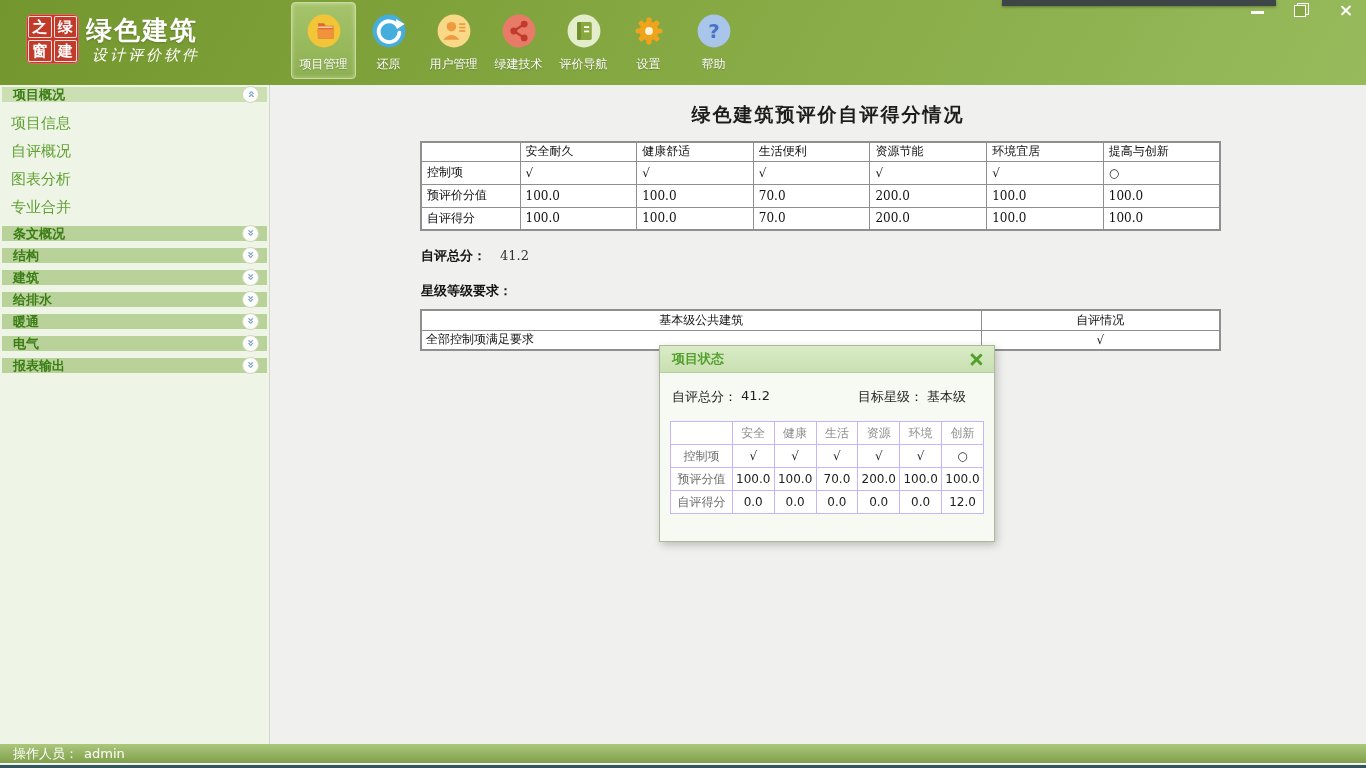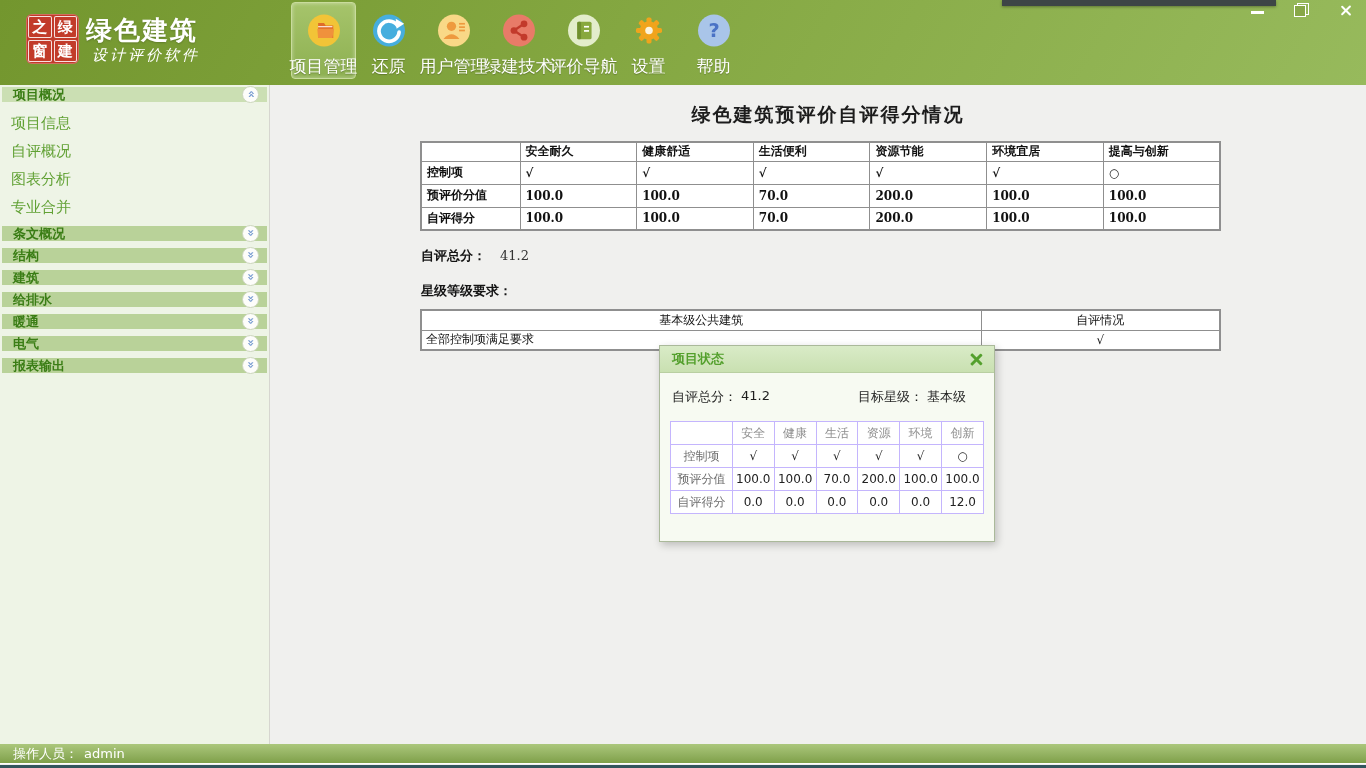--- a/index.html
+++ b/index.html
@@ -49,21 +49,21 @@
     align-items:center; justify-content:flex-start; padding-top:9px;
     border-radius:4px; border:1px solid transparent; cursor:pointer;
   }
   .tb-btn.active {
     background:linear-gradient(180deg,#a6c46b,#8db051);
     border:1px solid #c9dc9c;
     box-shadow:inset 0 0 4px rgba(255,255,255,.45);
   }
   .tb-btn svg { width:38px; height:38px; display:block; }
   .tb-label {
-    margin-top:6px; color:#fff; font-size:17px; white-space:nowrap;
+    margin-top:6px; color:#fff; font-size:12px; white-space:nowrap;
     text-shadow:0 1px 1px rgba(0,0,0,.25);
   }
 
   
   .win-controls { position:absolute; top:3px; right:13px; display:flex; align-items:center; gap:29px; z-index:6; }
   .wc { width:15px; height:15px; position:relative; cursor:pointer; }
   .wc-min::after { content:""; position:absolute; left:1px; top:8px; width:13px; height:2.5px; background:#fff; }
   .wc-restore::before { content:""; position:absolute; right:0; top:0; width:10px; height:10px; border:1.5px solid #fff; }
   .wc-restore::after { content:""; position:absolute; left:0; bottom:1px; width:10px; height:10px; border:1.5px solid #fff; background:#87a748; }
   .wc-close::before,.wc-close::after {
@@ -96,21 +96,21 @@
   
   .content {
     position:absolute; left:271px; top:85px; width:1095px; height:659px;
     background:#f0f0ee; font-family:"DejaVu Serif", serif; color:#141414;
   }
   .page-title { text-align:center; margin-top:17px; font-size:19px; letter-spacing:2px; color:#1c1c1c;padding-left:19px; }
 
   table { border-collapse:collapse; background:#fff; table-layout:fixed; }
   .score-table { margin:13px 0 0 149px; width:801px; border:2px solid #8f8f8f; }
   .score-table th,.score-table td {
-    border:1px solid #8f8f8f; font-size:12px; font-weight:bold;
+    border:1px solid #8f8f8f; font-size:12px; font-weight:normal;
     text-align:left; padding:0 0 0 5px; color:#111; overflow:hidden; white-space:nowrap;
   }
   .score-table col.c0 { width:99px; }
   .score-table th { height:19px; }
   .score-table td { height:23px; }
 
   .total-line { margin:16px 0 0 150px; font-size:13px; }
   .total-line .lab { font-weight:bold; }
   .total-line .val { margin-left:14px; color:#333; }
   .star-label { margin:17px 0 0 150px; font-size:13px; font-weight:bold; }

